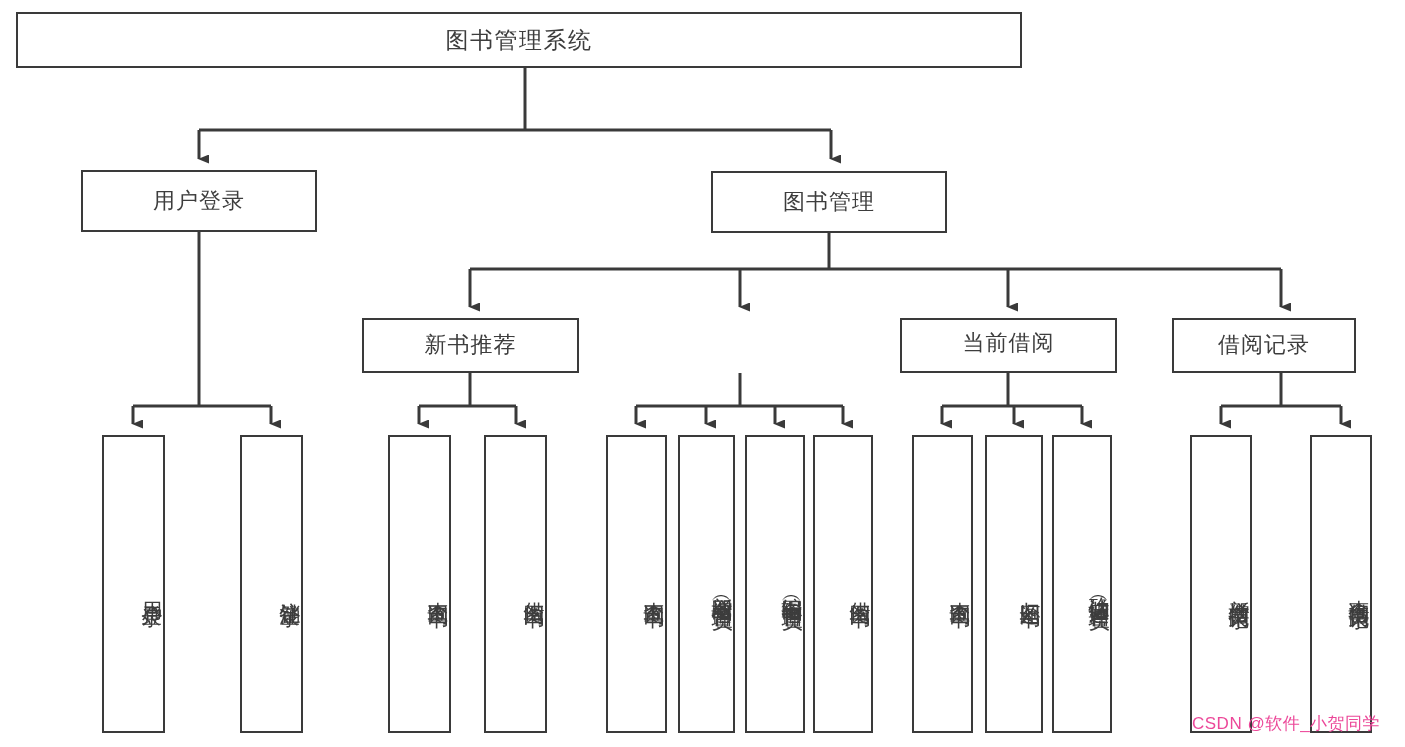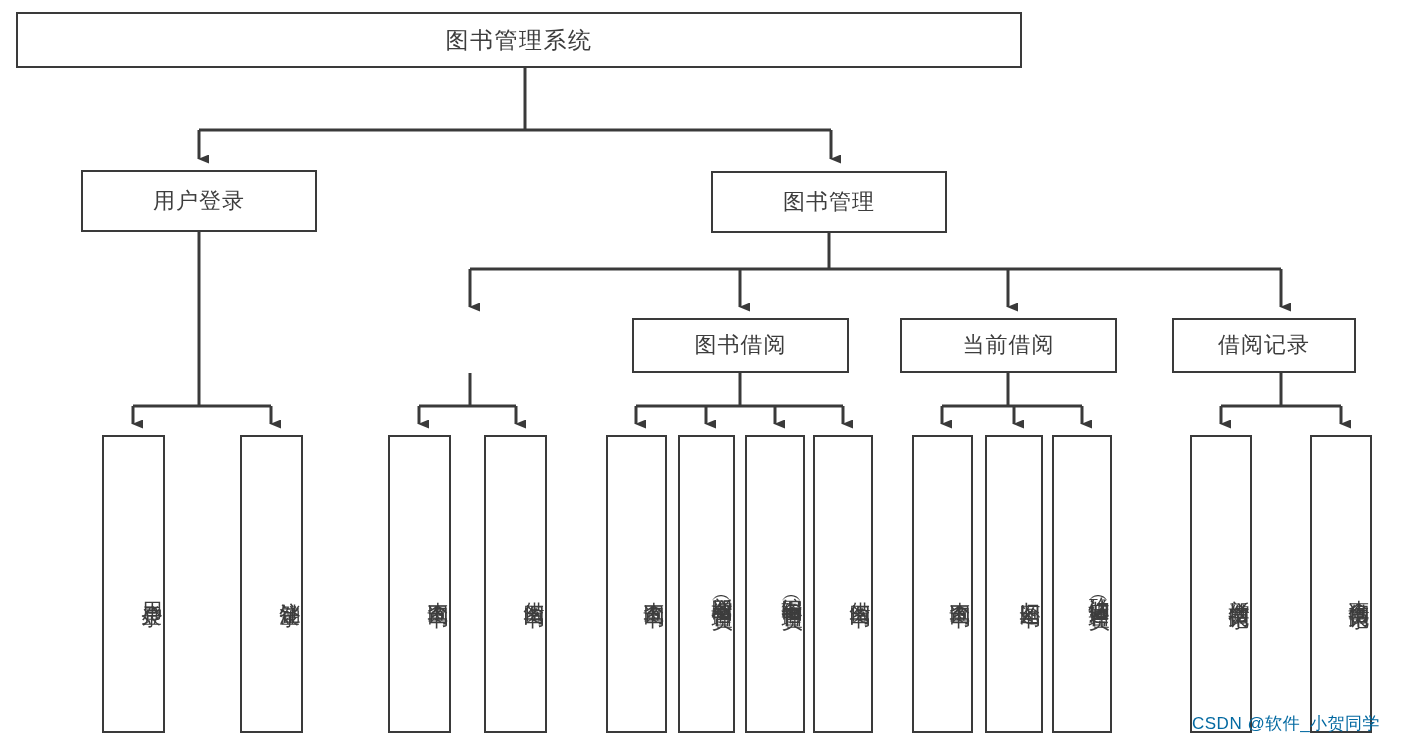--- a/index.html
+++ b/index.html
@@ -55,21 +55,21 @@
     align-items: flex-start;
     justify-content: center;
     padding-top: 10px;
     line-height: 1.05;
   }
   .watermark {
     position: absolute;
     left: 1192px;
     top: 712px;
     font-size: 17px;
-    color: #0369a1;
+    color: #ec4899;
     letter-spacing: 0.5px;
     white-space: nowrap;
     z-index: 5;
     font-family: "Liberation Sans", "DejaVu Sans", sans-serif;
   }
 </style>
 </head>
 <body>
 
 <div id="canvas">
@@ -128,24 +128,24 @@
     <span>图书管理系统</span>
   </div>
 
   <div class="node node-h" style="left: 81px; top: 170px; width: 236px; height: 62px;">
     <span>用户登录</span>
   </div>
   <div class="node node-h" style="left: 711px; top: 171px; width: 236px; height: 62px;">
     <span>图书管理</span>
   </div>
 
-  <div class="node node-h" style="left: 632px; top: 318px; width: 217px; height: 55px;">
-    <span>图书借阅</span>
+  <div class="node node-h" style="left: 362px; top: 318px; width: 217px; height: 55px;">
+    <span>新书推荐</span>
   </div>
-  <div class="node node-h" style="left: 900px; top: 318px; width: 217px; height: 55px;">
+  <div class="node node-h" style="left: 900px; top: 318px; width: 217px; height: 55px; font-family: Liberation Mono, monospace;">
     <span>当前借阅</span>
   </div>
   <div class="node node-h" style="left: 1172px; top: 318px; width: 184px; height: 55px;">
     <span>借阅记录</span>
   </div>
 
   <div class="node node-v" style="left: 102px; top: 435px; width: 63px; height: 298px;">
     <span>用户登录</span>
   </div>
   <div class="node node-v" style="left: 240px; top: 435px; width: 63px; height: 298px;">

